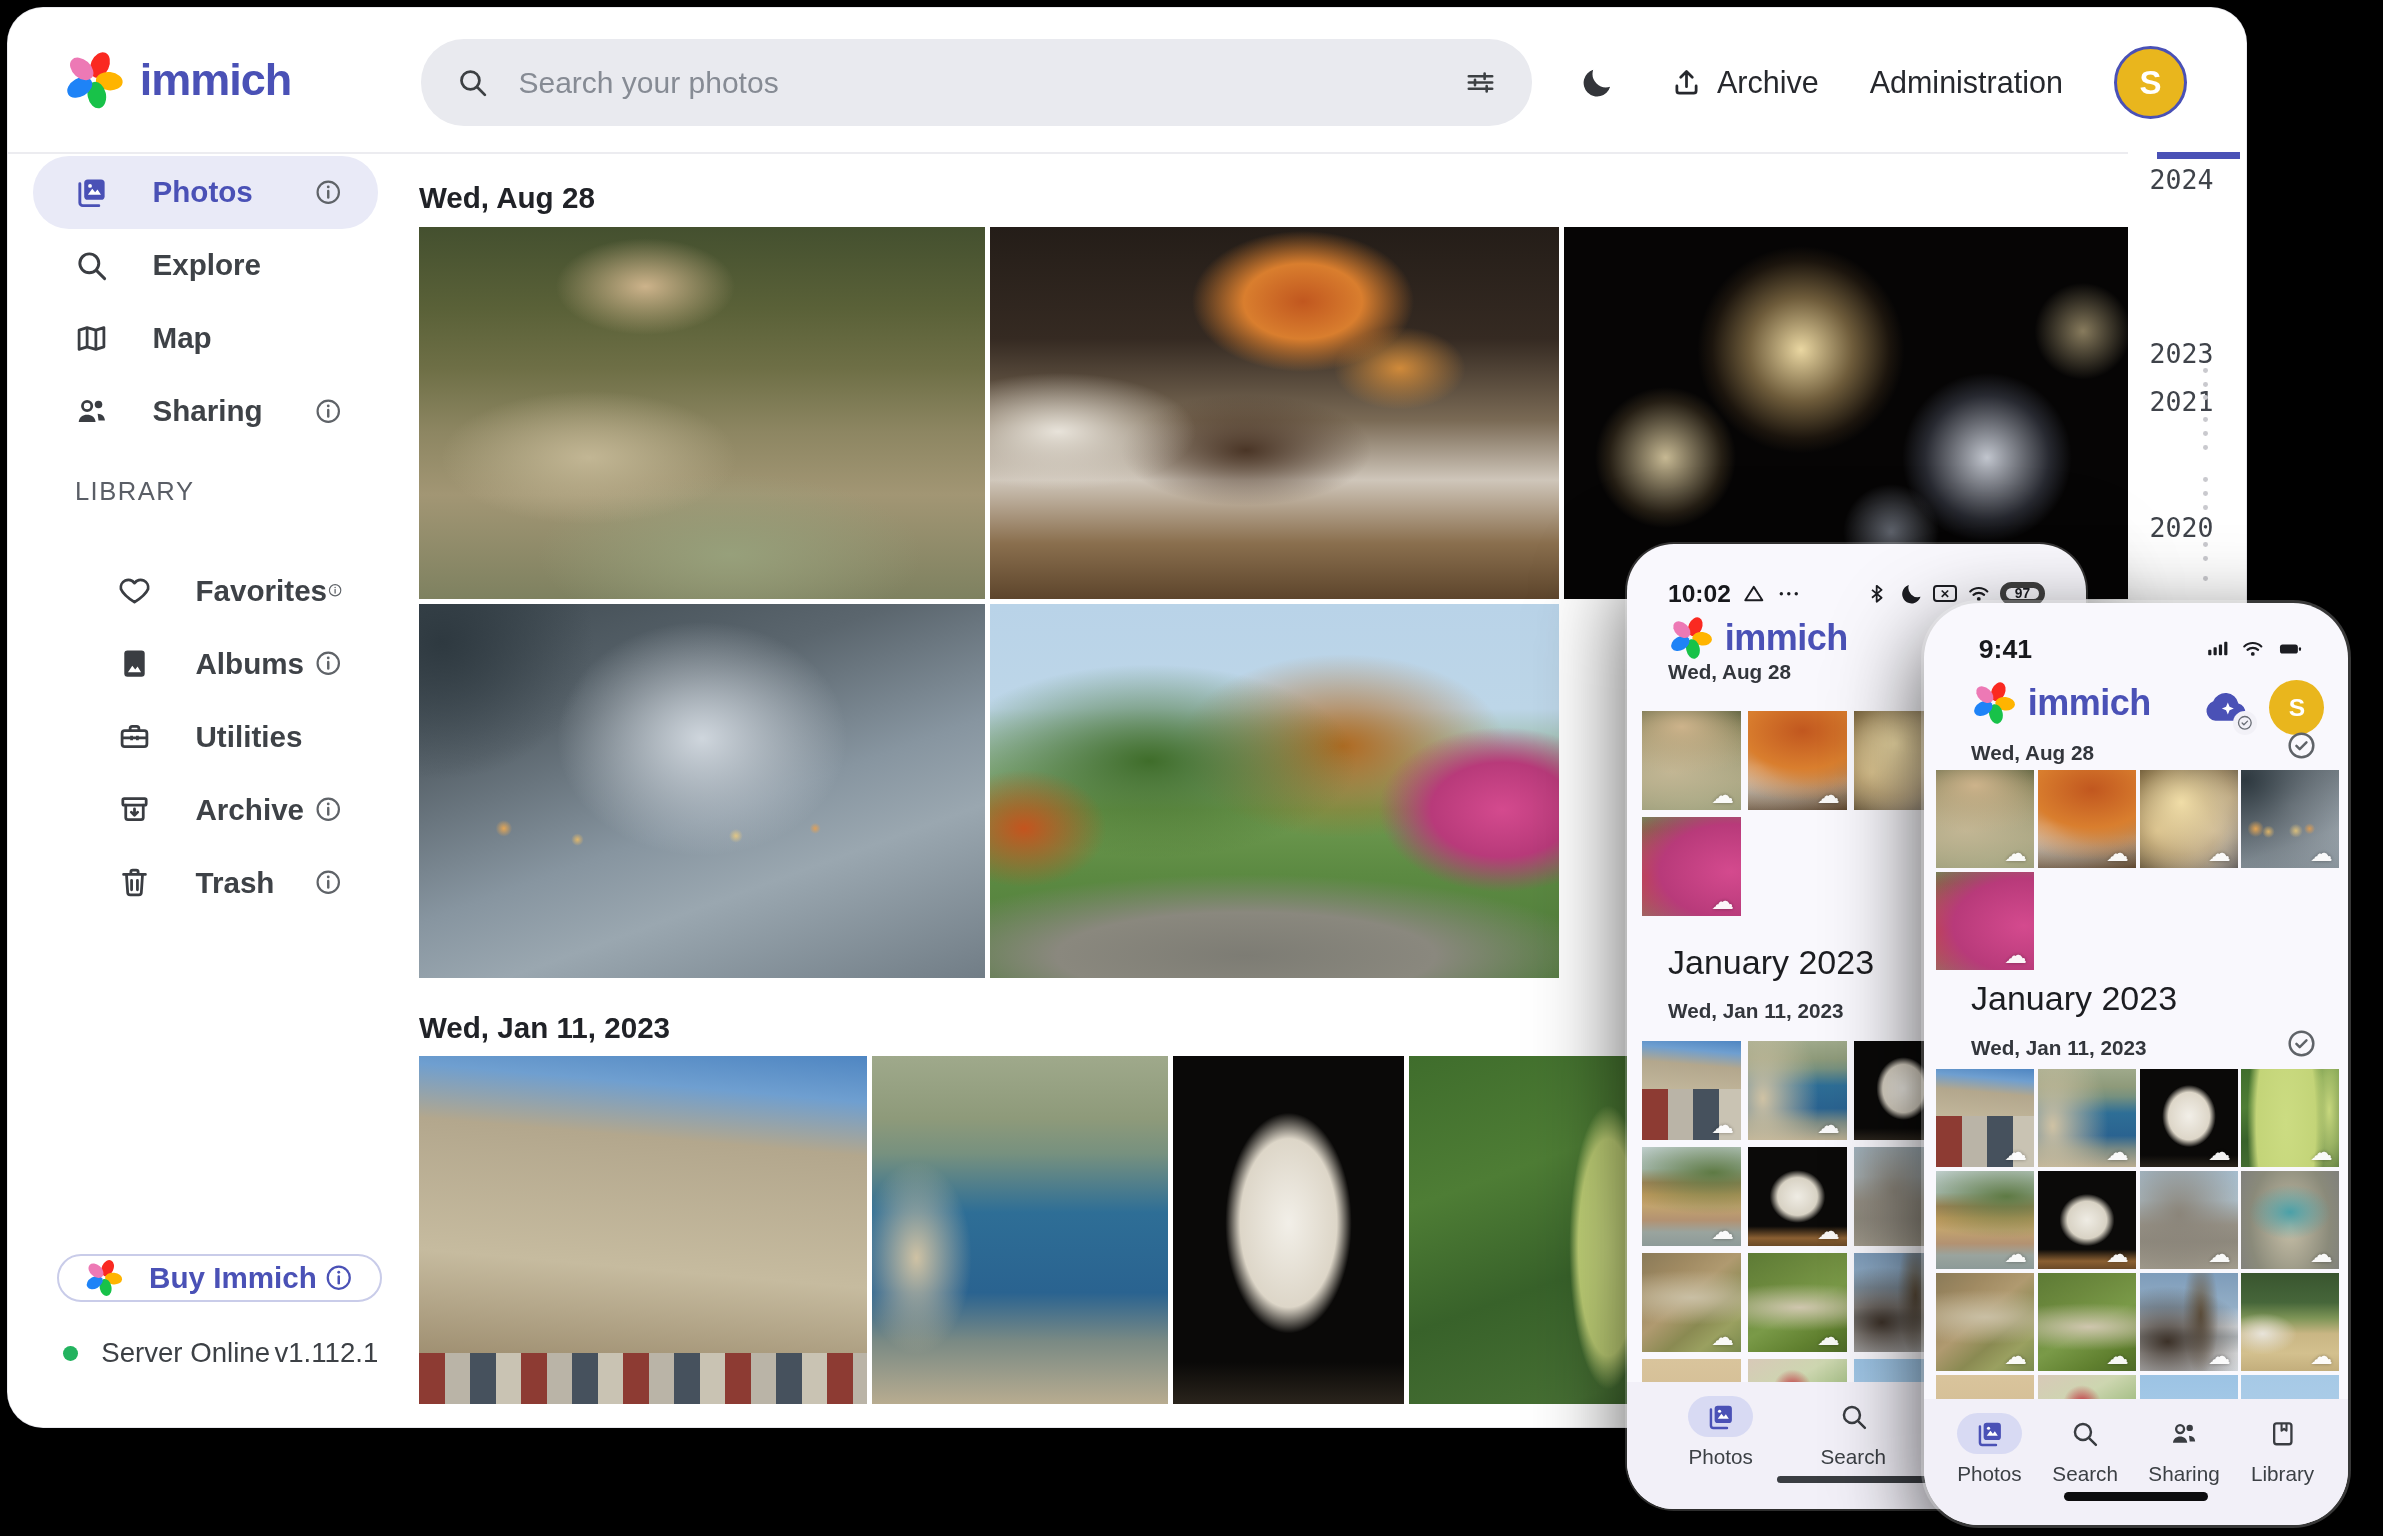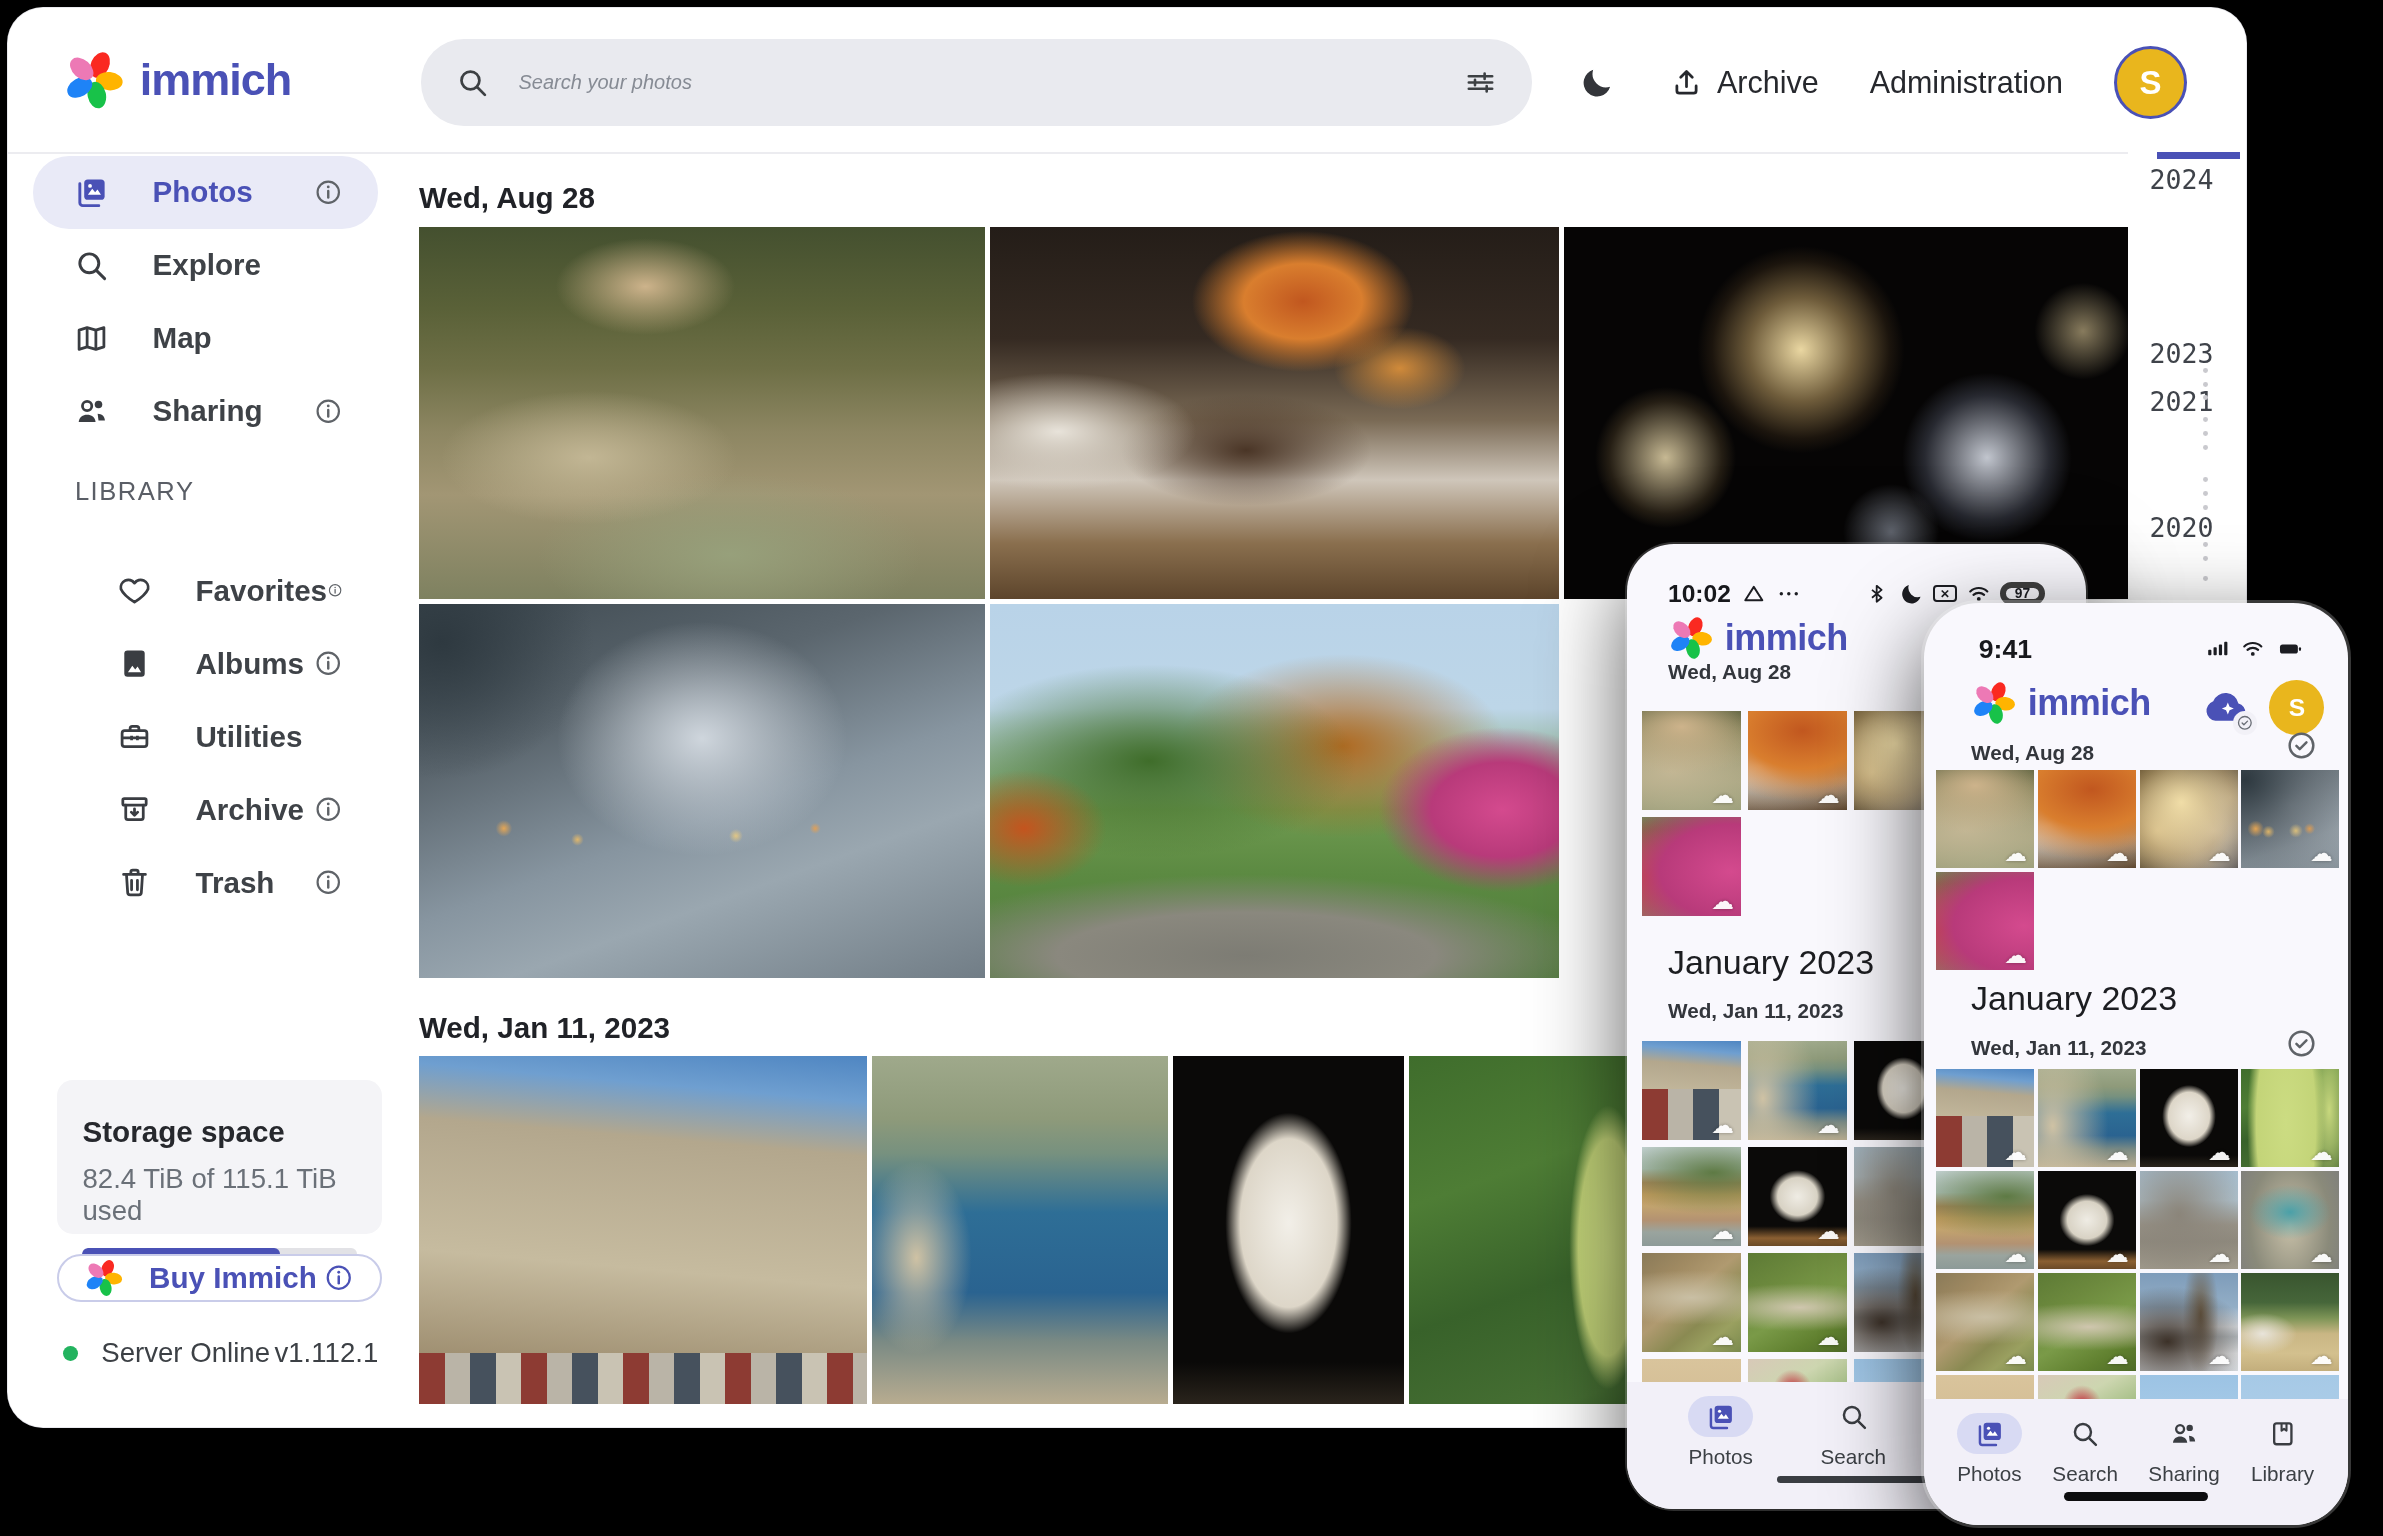--- a/index.html
+++ b/index.html
@@ -13,21 +13,21 @@
     box-shadow:0 0 0 1px #e9e9ee, 0 23.6px 79px rgba(0,0,0,.4); }
 
   
   .topbar { position:absolute; left:0; top:0; right:0; height:144px; background:#fff; }
   .brand { position:absolute; left:55px; top:27.6px; height:89px; display:flex; align-items:center; gap:15.8px; }
   .brand svg { width:61px; height:61px; }
   .brand-text { font-size:45px; font-weight:700; color:#4a51b6; letter-spacing:-1px; }
   .searchbar { position:absolute; left:413px; top:31.5px; width:1111px; height:87px; border-radius:43px;
     background:#e9eaef; display:flex; align-items:center; padding:0 35px; }
   .searchbar .mag { width:33px; height:33px; color:#3c4043; flex:0 0 auto; }
-  .search-ph { margin-left:29.6px; font-size:20px; color:#868b94; flex:1;font-style:italic; }
+  .search-ph { margin-left:29.6px; font-size:30px; color:#868b94; flex:1; }
   .searchbar .tune { width:33px; height:33px; color:#3c4043; flex:0 0 auto; cursor:pointer; }
   .top-actions { position:absolute; right:59px; top:31.5px; height:87px; display:flex; align-items:center; gap:51px; }
   .icon-btn { width:43px; height:43px; color:#33353a; background:none; border:none; display:flex; align-items:center; justify-content:center; }
   .icon-btn svg { width:37px; height:37px; }
   .upload-btn { display:flex; align-items:center; gap:13.8px; background:none; border:none; color:#26282d; font-size:30.5px; font-weight:500; }
   .upload-btn svg { width:33px; height:33px; }
   .admin-link { font-size:30.5px; font-weight:500; color:#26282d; text-decoration:none; }
   .avatar { width:73px; height:73px; border-radius:50%; background:#e9b61d; border:3.9px solid #4a51b6;
     color:#fff; font-size:33px; font-weight:700; display:flex; align-items:center; justify-content:center; }
   .header-divider { position:absolute; left:0; top:144px; right:0; height:2px; background:#ececf0; }
@@ -424,27 +424,20 @@
           <svg class="it-ic" viewBox="0 0 36 36" width="35" height="35">
               <use href="#i-trash"></use>
             </svg>
           <span class="it-label">Trash</span>
           <svg class="info-ic" viewBox="0 0 31 31" width="30.5" height="30.5">
               <use href="#i-info"></use>
             </svg>
         </div>
       </div>
 
-      <div class="storage-card">
-        <div class="storage-title">Storage space</div>
-        <div class="storage-usage">82.4 TiB of 115.1 TiB used</div>
-        <div class="progress-track">
-          <div class="progress-fill" style="width: 72%;"></div>
-        </div>
-      </div>
 
       <div class="buy-btn">
         <svg class="flower" viewBox="0 0 40 40" width="39" height="39">
             <use href="#i-flower"></use>
           </svg>
         <span class="buy-label">Buy Immich</span>
         <svg class="info-ic" viewBox="0 0 32 32" width="31.5" height="31.5">
             <use href="#i-info"></use>
           </svg>
       </div>

